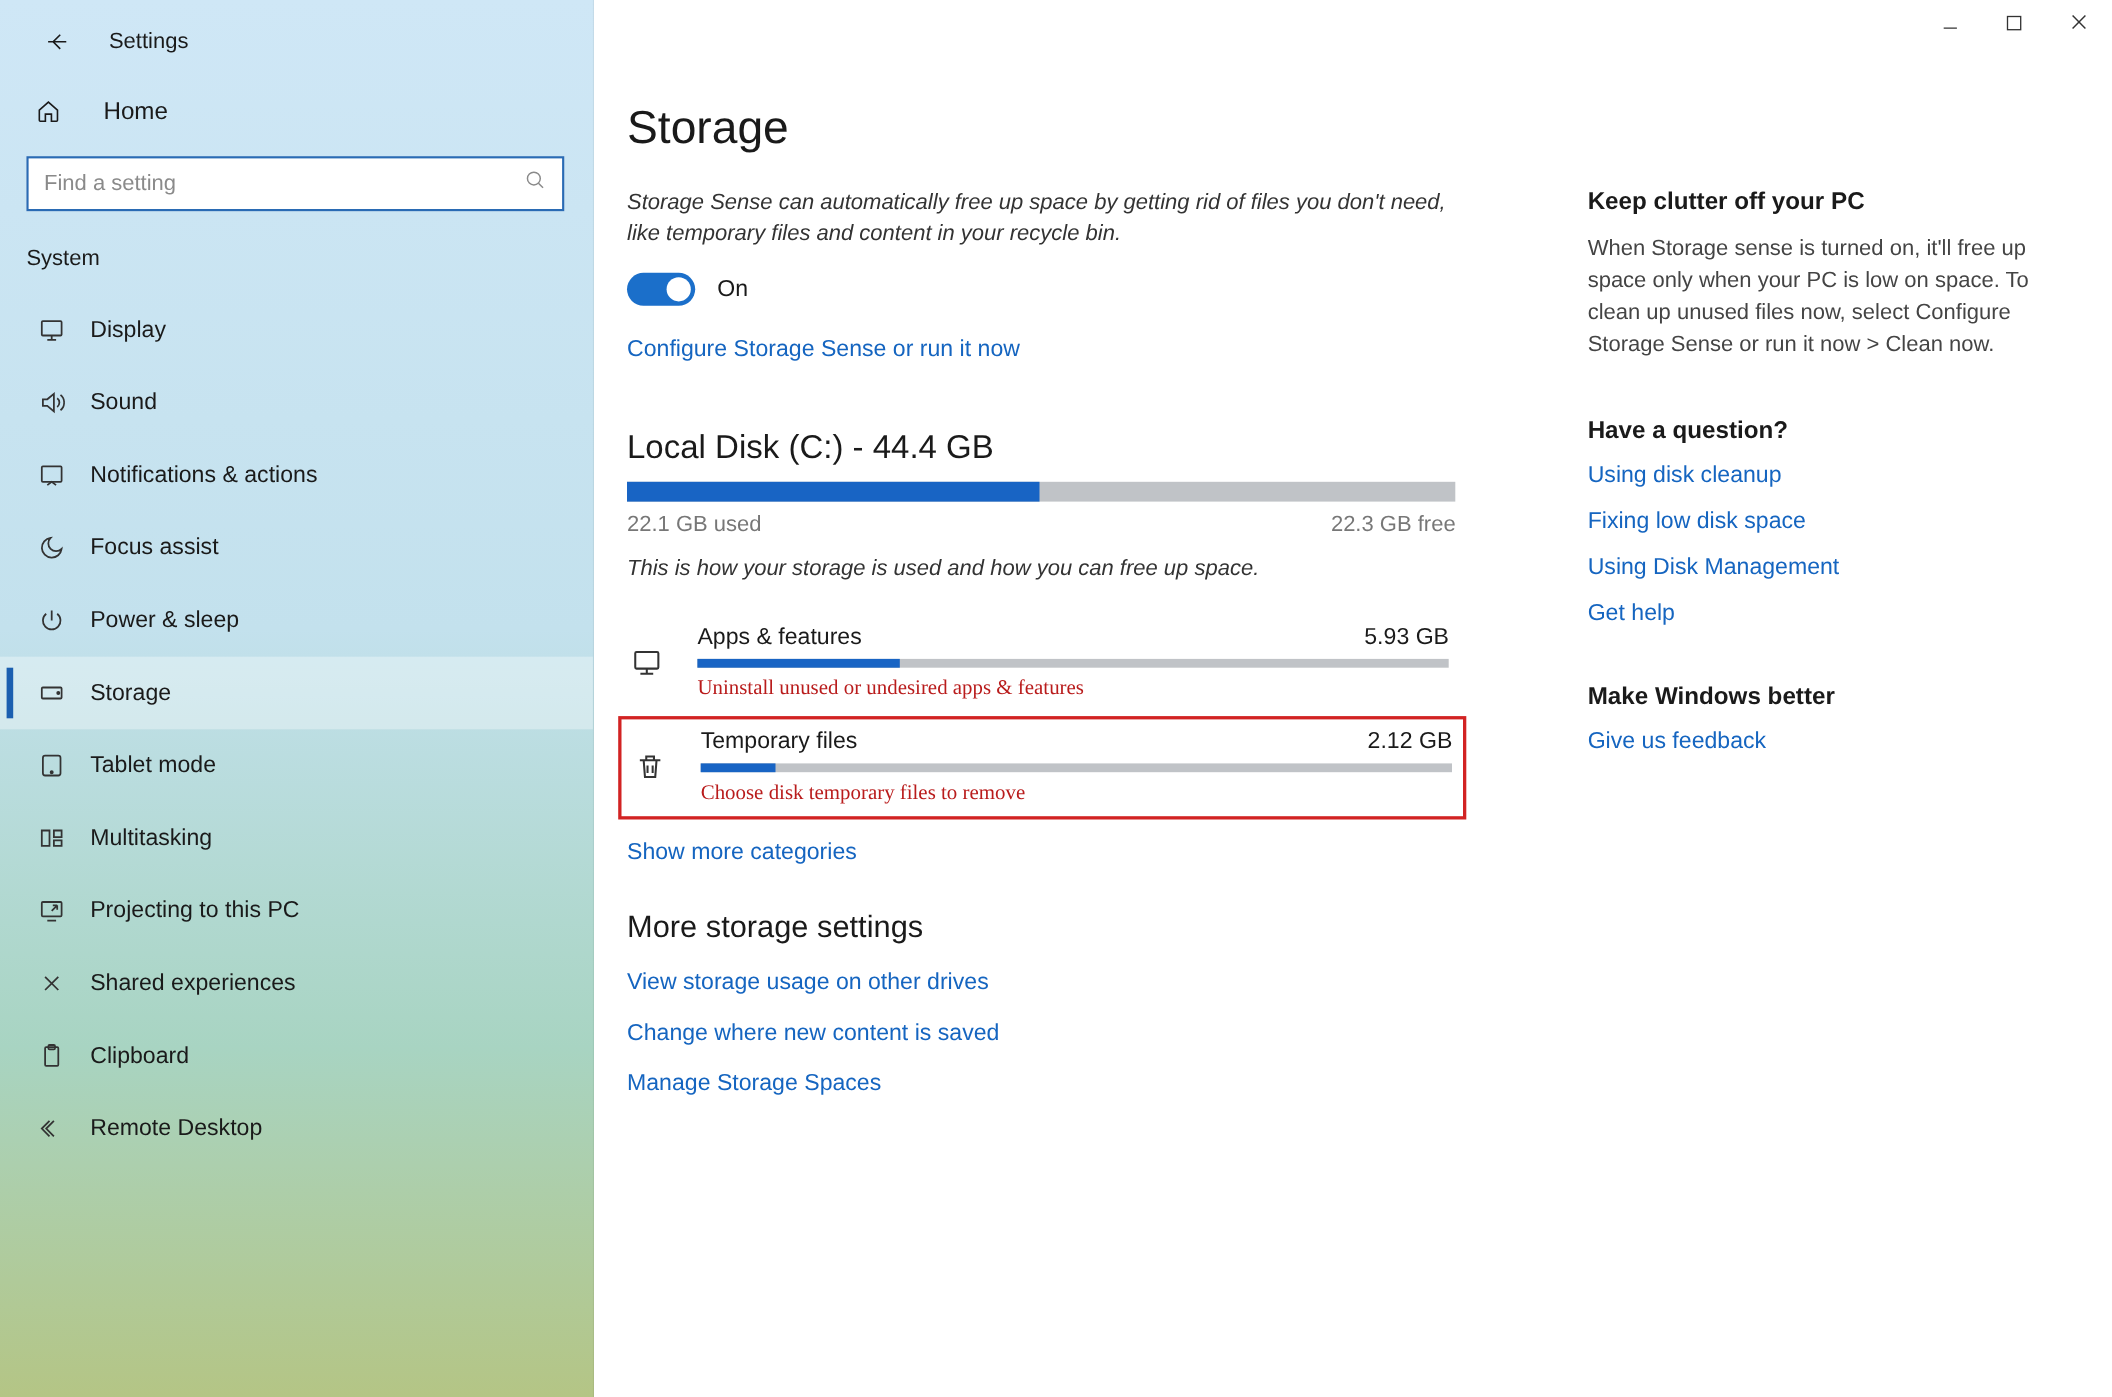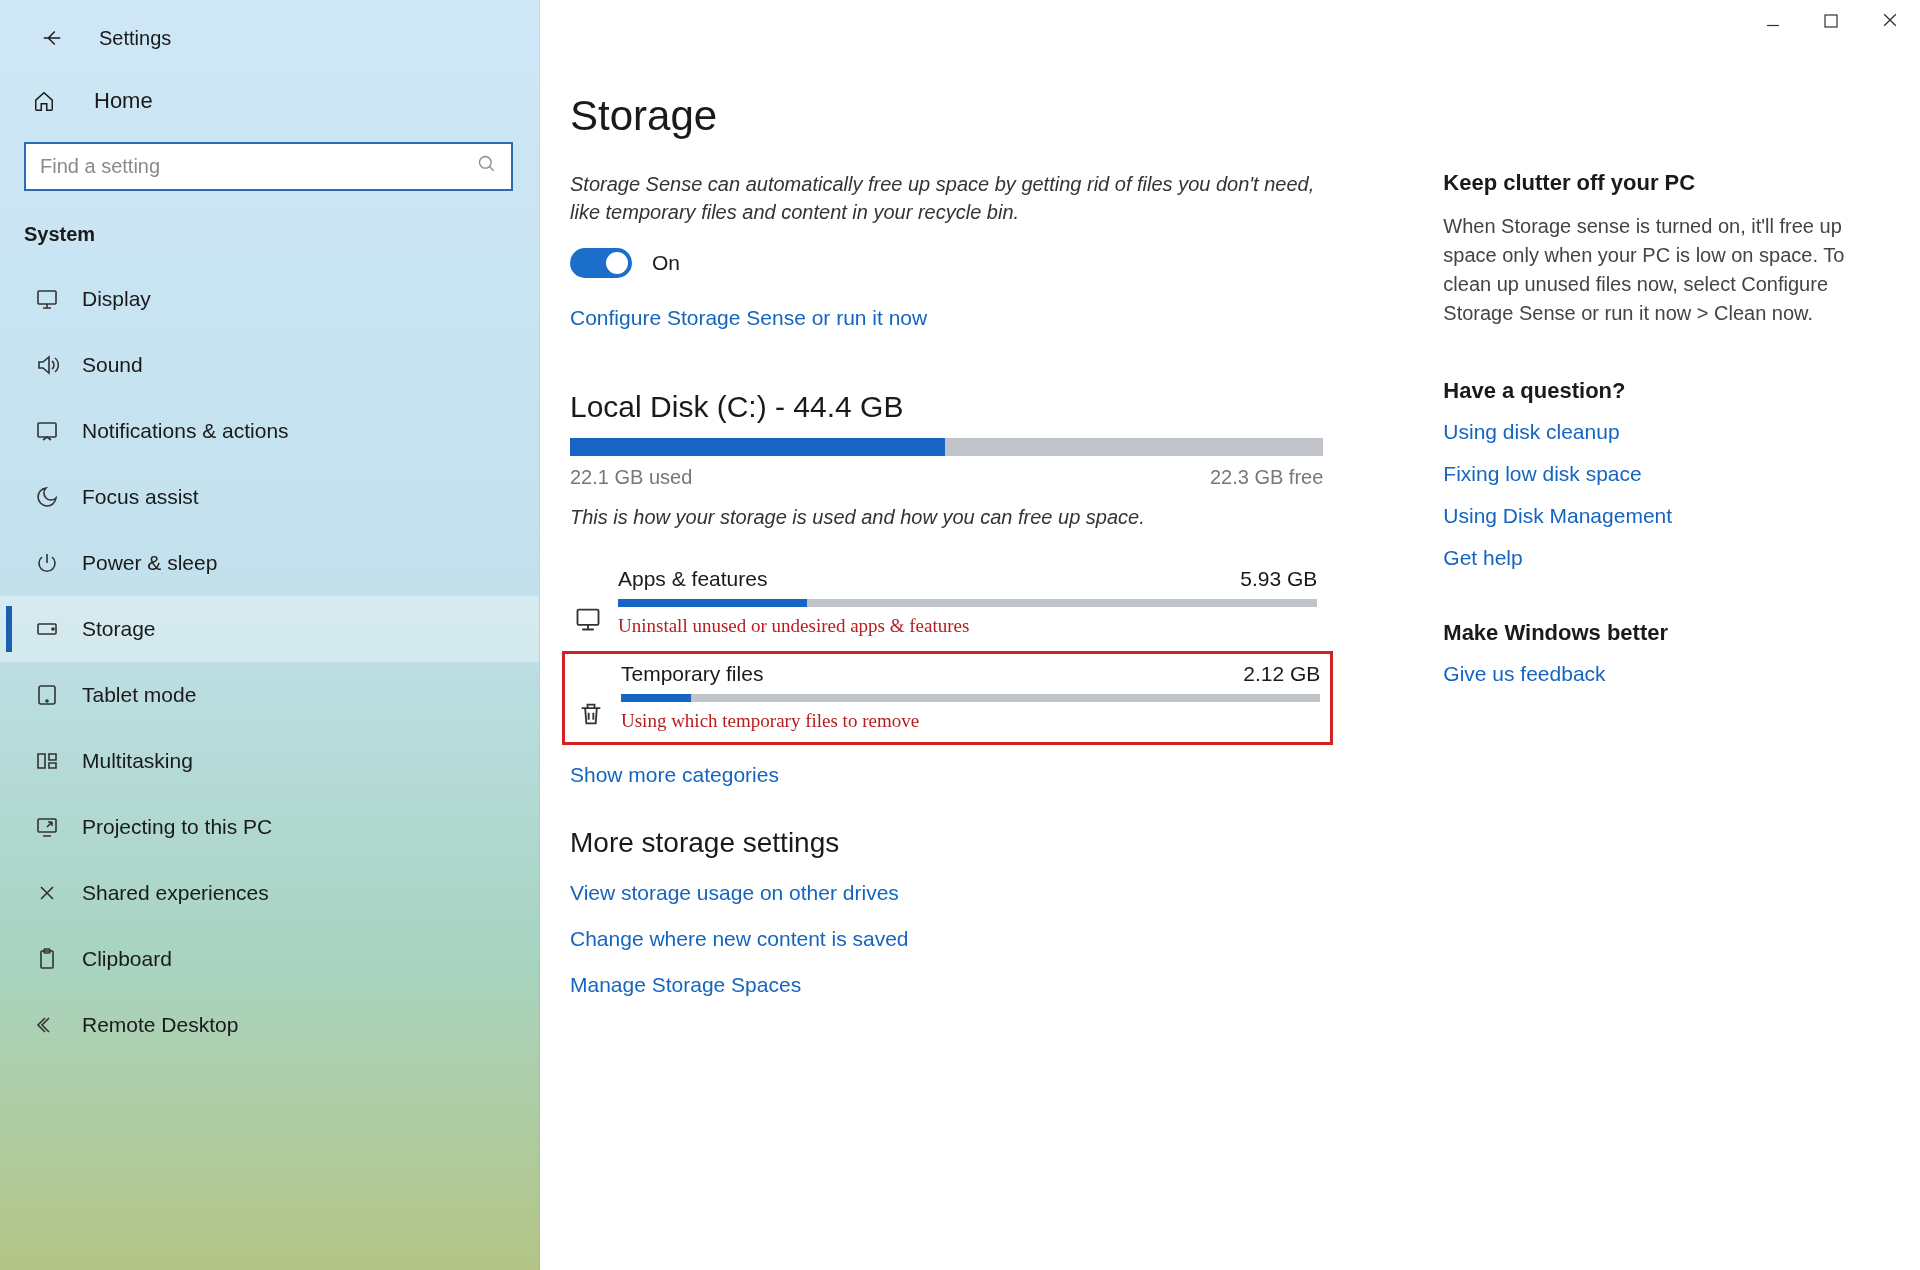--- a/index.html
+++ b/index.html
@@ -51,21 +51,21 @@
   border: none;
   outline: none;
   font-size: 20px;
   color: #333;
   background: transparent;
 }
 .search-box input::placeholder { color: #8a8a8a; }
 .search-icon { color: #8a8a8a; font-size: 20px; }
 .cat-label {
   padding: 10px 24px 20px 24px;
-  font-weight: 700;
+  font-weight: 400;
   font-size: 20px;
 }
 .nav-list { list-style: none; }
 .nav-item {
   display: flex;
   align-items: center;
   gap: 22px;
   padding: 20px 24px 20px 34px;
   font-size: 21px;
   cursor: pointer;
@@ -122,21 +122,21 @@
 }
 .toggle-label { font-size: 21px; }
 .link { color:#1565c0; font-size:21px; cursor:pointer; margin-bottom: 10px; display:block; }
 .disk-header { font-size: 30px; font-weight: 400; margin: 60px 0 14px 0; }
 .disk-bar {
   width: 100%; height: 18px; background:#c0c3c7; position:relative; margin-bottom:10px;
 }
 .disk-bar-fill { position:absolute; left:0; top:0; bottom:0; background:#1864c4; }
 .disk-stats { display:flex; justify-content:space-between; color:#777; font-size:20px; margin-bottom:14px; }
 .storage-item {
-  display:flex; align-items:flex-end; gap:12px;
+  display:flex; align-items:center; gap:28px;
   padding: 14px 6px 14px 0;
 }
 .storage-item .icon-box { width:36px; height:36px; display:flex; align-items:center; justify-content:center; color:#333; }
 .storage-item .item-body { flex:1; }
 .item-top { display:flex; justify-content:space-between; align-items:baseline; font-size:21px; margin-bottom:8px; }
 .mini-bar { width:100%; height:8px; background:#c0c3c7; position:relative; margin-bottom:8px; }
 .mini-bar-fill { position:absolute; left:0; top:0; bottom:0; background:#1864c4; }
 .item-sub { color:#b91c1c; font-size:19px;font-family:Liberation Serif, serif; }
 .highlighted {
   border: 3px solid #d22323;
@@ -357,21 +357,21 @@
               </svg>
             </div>
             <div class="item-body">
               <div class="item-top">
                 <span>Temporary files</span>
                 <span>2.12 GB</span>
               </div>
               <div class="mini-bar">
                 <div class="mini-bar-fill" style="width:10%"></div>
               </div>
-              <div class="item-sub">Using which temporary files to remove</div>
+              <div class="item-sub">Choose disk temporary files to remove</div>
             </div>
           </div>
         </div>
 
       <a class="link" style="margin-top:18px">Show more categories</a>
 
       <h2 class="section-h">More storage settings</h2>
       <div id="moreLinks">
           <a class="link" style="margin-bottom: 22px;">View storage usage on other drives</a>
           <a class="link" style="margin-bottom: 22px;">Change where new content is saved</a>

